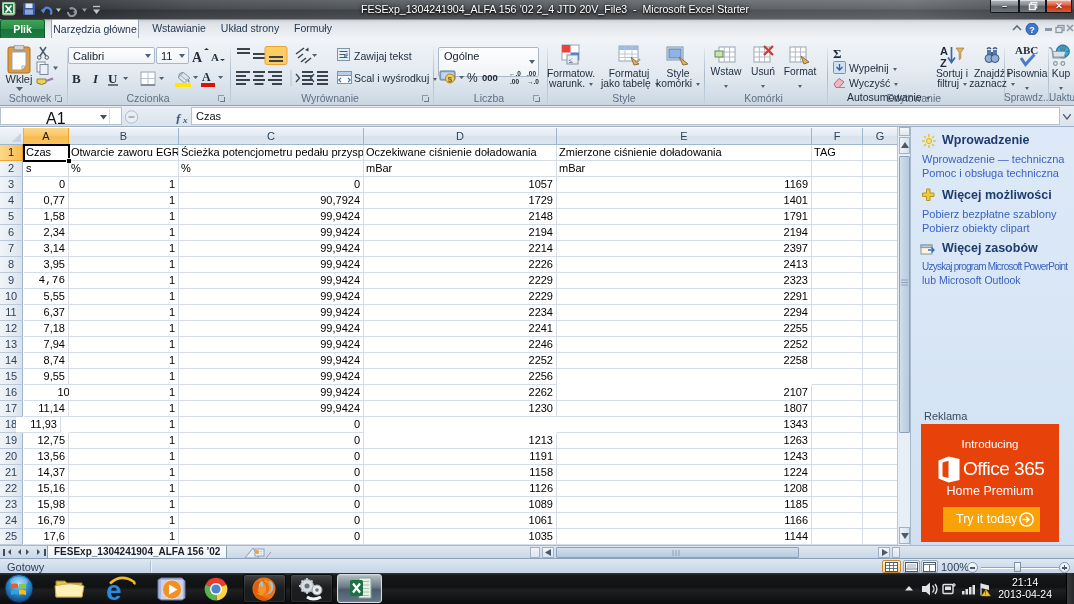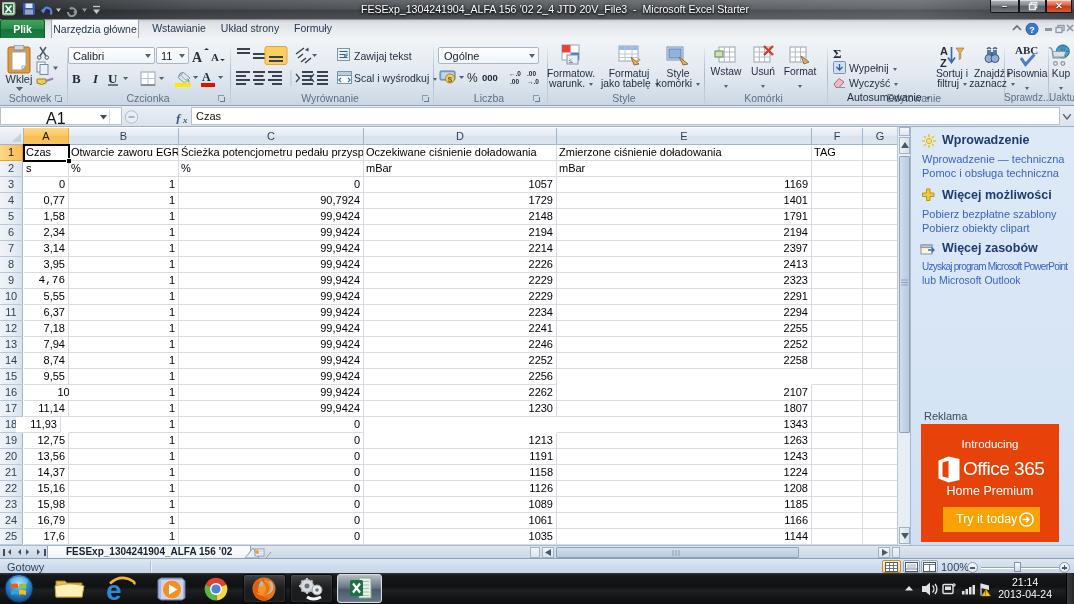--- a/index.html
+++ b/index.html
@@ -43,21 +43,21 @@
 .cell.num{text-align:right;padding-right:3px;}
 .cell.txt{padding-left:2px;}
 #selbox{position:absolute;border:2px solid #000;z-index:5;}
 #selbox:after{content:"";position:absolute;right:-3px;bottom:-3px;width:4px;height:4px;background:#000;border-left:1px solid #fff;border-top:1px solid #fff;}
 #vscroll{left:897px;top:127px;width:13px;height:418px;background:#e8eef5;border-left:1px solid #b9c6d4;}
 #panel{left:910px;top:127px;width:164px;height:418px;background:linear-gradient(to bottom,#dde9f7 0%,#d5e4f4 70%,#d0e0f2 100%);border-left:1px solid #a7b8ca;}
 .phead{position:absolute;font-size:12.5px;font-weight:bold;color:#1f3c6e;white-space:nowrap;}
 .plink{position:absolute;font-size:11px;color:#3b62c4;white-space:nowrap;}
 #ad{position:absolute;left:921px;top:424px;width:138px;height:118px;background:#e8420b;}
 #tabbar{left:0;top:545px;width:1074px;height:13px;background:linear-gradient(to bottom,#dfe7f0,#ccd8e6);border-top:1px solid #a7b8ca;}
-#stab{position:absolute;left:47px;top:0px;height:13px;background:linear-gradient(to bottom,#fdfefe,#f0f3f6);border:1px solid #8aa0b8;border-top:none;font-size:10px;font-weight:bold;color:#15202e;padding:0 18px;line-height:12px;white-space:nowrap;}
+#stab{position:absolute;left:47px;top:0px;height:13px;background:linear-gradient(to bottom,#fdfefe,#f0f3f6);border:1px solid #8aa0b8;border-top:none;font-size:10px;font-weight:bold;color:#15202e;padding:0 6px;line-height:12px;white-space:nowrap;}
 .navarr{position:absolute;top:3px;width:0;height:0;border:3.5px solid transparent;}
 #hscroll{position:absolute;left:542px;top:0;width:349px;height:13px;}
 #status{left:0;top:558px;width:1074px;height:15px;background:linear-gradient(to bottom,#dee8f2 0%,#d0dded 50%,#c6d5e8 100%);border-top:1px solid #8ba0b6;font-size:11px;color:#32435a;}
 #taskbar{left:0;top:573px;width:1074px;height:31px;background:linear-gradient(to bottom,#35383b 0%,#17181a 8%,#101113 45%,#1e2022 55%,#0a0b0c 100%);}
 .tico{position:absolute;top:3px;}
 .tbtn{position:absolute;top:1px;width:43px;height:29px;border:1px solid #070809;border-radius:3px;background:linear-gradient(to bottom,rgba(255,255,255,.18) 0%,rgba(255,255,255,.06) 45%,rgba(0,0,0,.1) 55%,rgba(255,255,255,.05) 100%);box-shadow:inset 0 0 2px rgba(255,255,255,.25);}
 #tclock{position:absolute;right:22px;top:3px;text-align:center;color:#fff;font-size:10.5px;line-height:12px;text-shadow:0 1px 1px #000;}
 </style></head><body>
 
 <div id="title" class="abs">
@@ -219,21 +219,21 @@
 <path d="M2.5 3.5 h8 M2.5 6.5 h5.5 M2.5 9.5 h8" stroke="#4a5866" stroke-width="1.2"></path>
 <path d="M10 5 v3 l-2.5 0 m1.5 -1.6 l-1.8 1.6 l1.8 1.6" stroke="#2f6fb8" stroke-width="1" fill="none"></path>
 </svg>
 <div class="rlbl" style="left:354px;top:6px;">Zawijaj tekst</div>
 <svg class="abs" style="left:337px;top:27px;" width="15" height="14" viewBox="0 0 15 14">
 <rect x="0.5" y="0.5" width="14" height="12" fill="#fff" stroke="#8094a8"></rect>
 <rect x="0.5" y="0.5" width="14" height="4" fill="#b9cfe8" stroke="#8094a8"></rect>
 <path d="M4 7 l-2.2 2 l2.2 2 M11 7 l2.2 2 l-2.2 2" stroke="#2f6fb8" fill="none" stroke-width="1.1"></path>
 </svg>
 <div class="rlbl" style="left:354px;top:28px;">Scal i wyśrodkuj <span class="dna"></span></div>
-<div class="combo" style="left:438px;top:3px;width:101px;height:17px;padding:2px 0 0 5px;">Ogólne<span class="arr"></span></div>
+<div class="combo" style="left:438px;top:3px;width:101px;height:30px;padding:2px 0 0 5px;">Ogólne<span class="arr"></span></div>
 <svg class="abs" style="left:439px;top:25px;" width="104" height="19" viewBox="0 0 104 19">
 <rect x="1" y="2" width="15" height="9" rx="1" fill="#9db8d8" stroke="#5f7a9a"></rect>
 <rect x="2.5" y="3.5" width="12" height="6" fill="#c3d6ea"></rect>
 <circle cx="11" cy="9.5" r="4.5" fill="#f3cf5e" stroke="#a8862a"></circle>
 <text x="8.8" y="12.5" font-size="8" font-weight="bold" fill="#7a5f1a" font-family="Liberation Sans">$</text>
 <path d="M20 7 l2.6 3 l2.6 -3" fill="#4f6276"></path>
 <text x="28" y="13" font-size="12" fill="#222b35" font-family="Liberation Sans">%</text>
 <text x="43" y="12" font-size="9.5" font-weight="bold" fill="#222b35" font-family="Liberation Sans">000</text>
 <g font-family="Liberation Sans" font-size="6.5" fill="#222b35" font-weight="bold">
 <text x="70" y="7">←.0</text>

